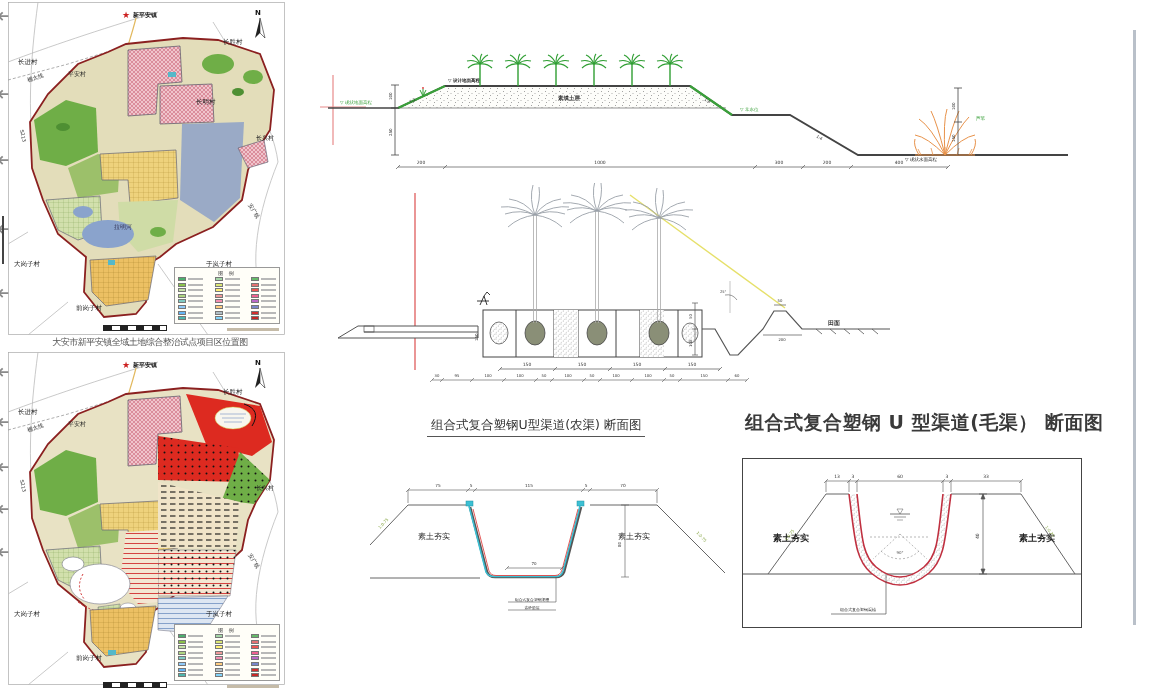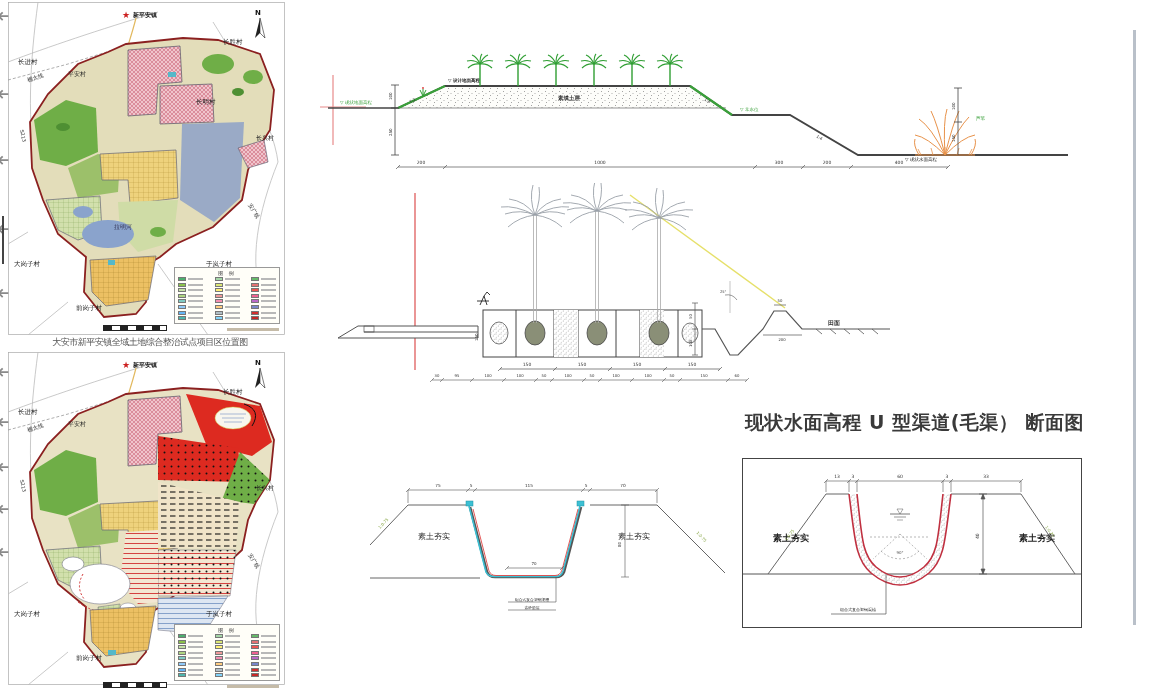--- a/index.html
+++ b/index.html
@@ -635,22 +635,23 @@
     <text x="362" y="164" font-size="3.8" fill="#333" transform="rotate(-90 362 164)">100</text>
     <line x1="400" y1="98" x2="400" y2="130" stroke="#888" stroke-width="0.5"></line>
     <path d="M395,112 A12,12 0 0 1 407,117" stroke="#555" stroke-width="0.6" fill="none"></path>
     <text x="390" y="110" font-size="3.6" fill="#333">25°</text>
     <text x="498" y="142" font-size="6" font-weight="bold" fill="#333">田面</text>
     <g stroke="#555" stroke-width="0.8">
       <path d="M486,146 l6,5 M500,146 l6,5 M514,146 l6,5 M528,146 l6,5 M542,146 l6,5"></path>
     </g>
   </svg>
 
-
-  <div class="cap2">现状水面高程 U 型渠道(毛渠） 断面图</div>
+  <div class="cap1"><span>组合式复合塑钢U型渠道(农渠) 断面图</span></div>
+
+  <div class="cap2">组合式复合塑钢 U 型渠道(毛渠） 断面图</div>
 
   <svg style="position:absolute;left:370px;top:455px" width="372" height="205" viewBox="0 0 372 205">
     <polyline points="0,90 38,50 98,50" fill="none" stroke="#666" stroke-width="1"></polyline>
     <polyline points="220,50 287,50 355,118" fill="none" stroke="#666" stroke-width="1"></polyline>
     <line x1="0" y1="123" x2="110" y2="123" stroke="#666" stroke-width="1"></line>
     <path d="M100,52 L117,117 Q119,122 125,122 L186,122 Q192,122 194,117 L211,52" fill="none" stroke="#555" stroke-width="2.6"></path>
     <path d="M99,51 L116,117 Q118,121.5 124,121.5 L186,121.5 Q191,121.5 193,116 L210,51" fill="none" stroke="#3cc0d4" stroke-width="1.6"></path>
     <path d="M103,54 L119,116 Q121,120.5 126,120.5 L185,120.5 Q190,120.5 192,115 L208,54" fill="none" stroke="#e04545" stroke-width="0.9"></path>
     <rect x="96" y="46" width="7" height="5" fill="#3cc0d4" stroke="#2090a0" stroke-width="0.5"></rect>
     <rect x="207" y="46" width="7" height="5" fill="#3cc0d4" stroke="#2090a0" stroke-width="0.5"></rect>

